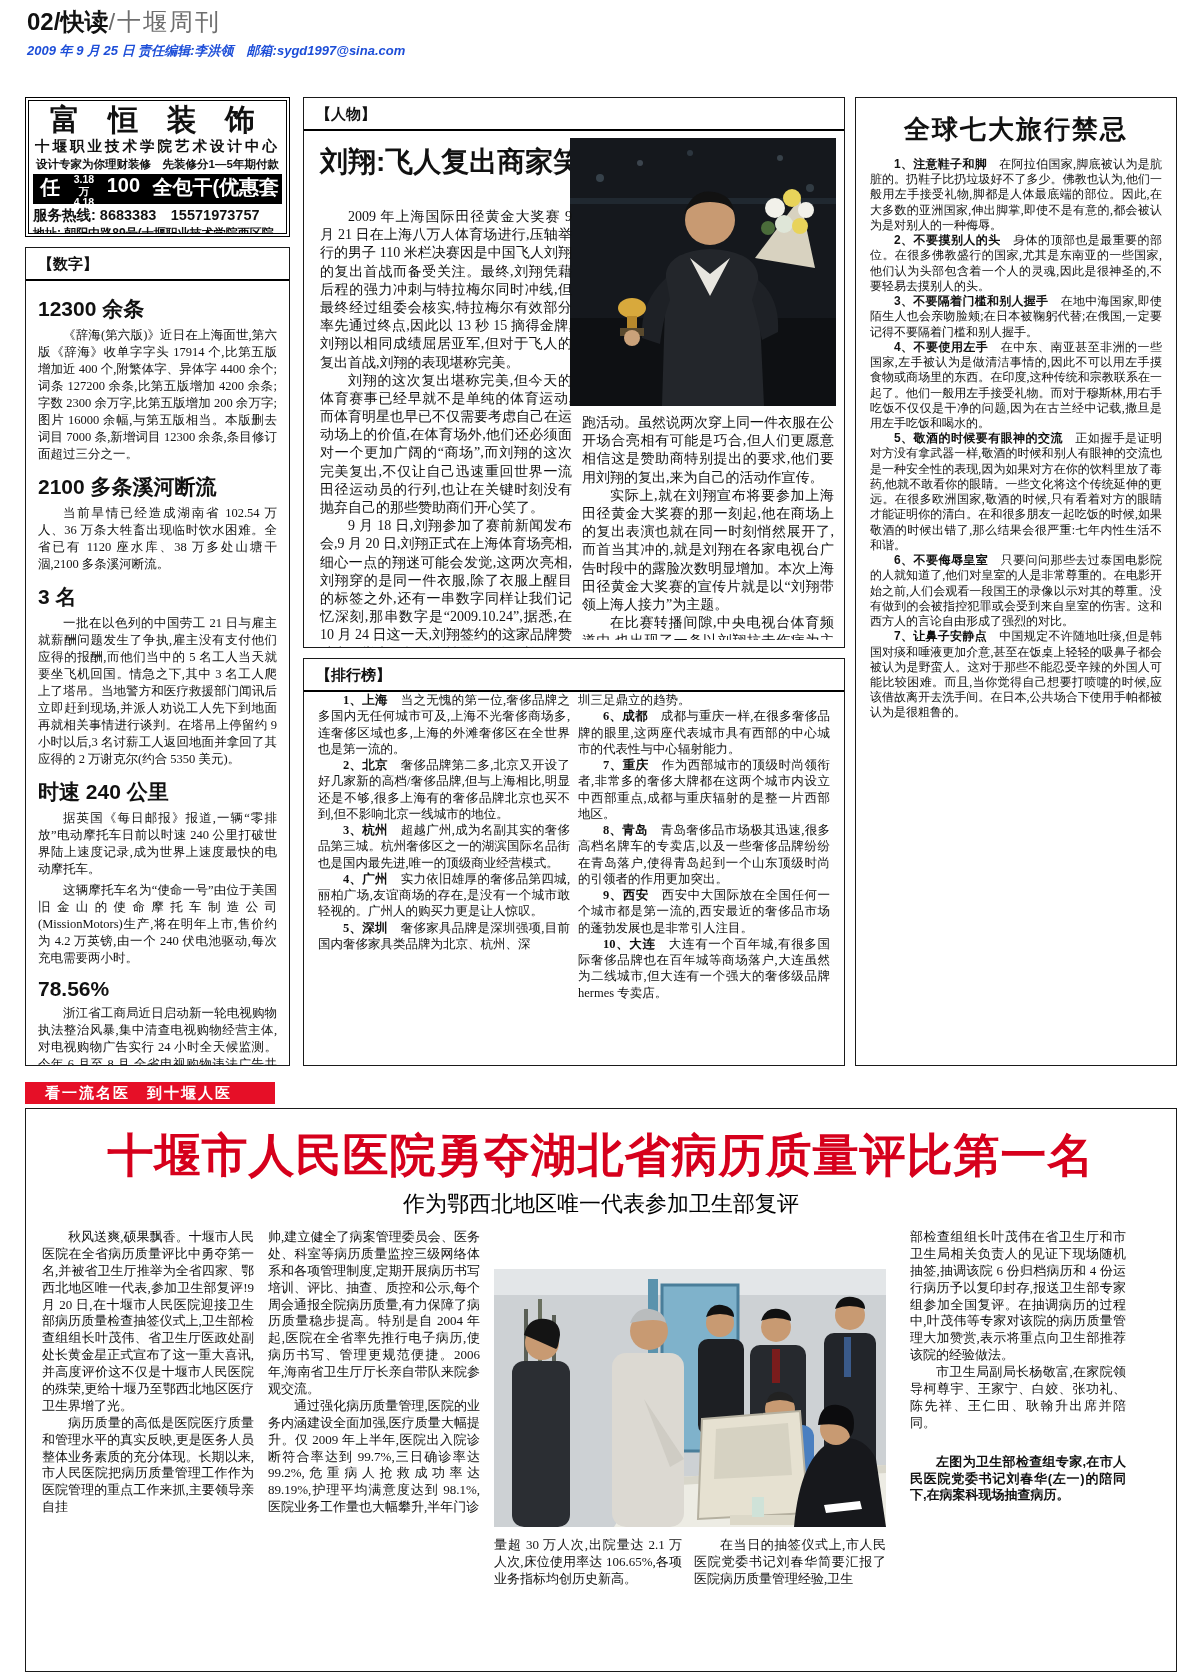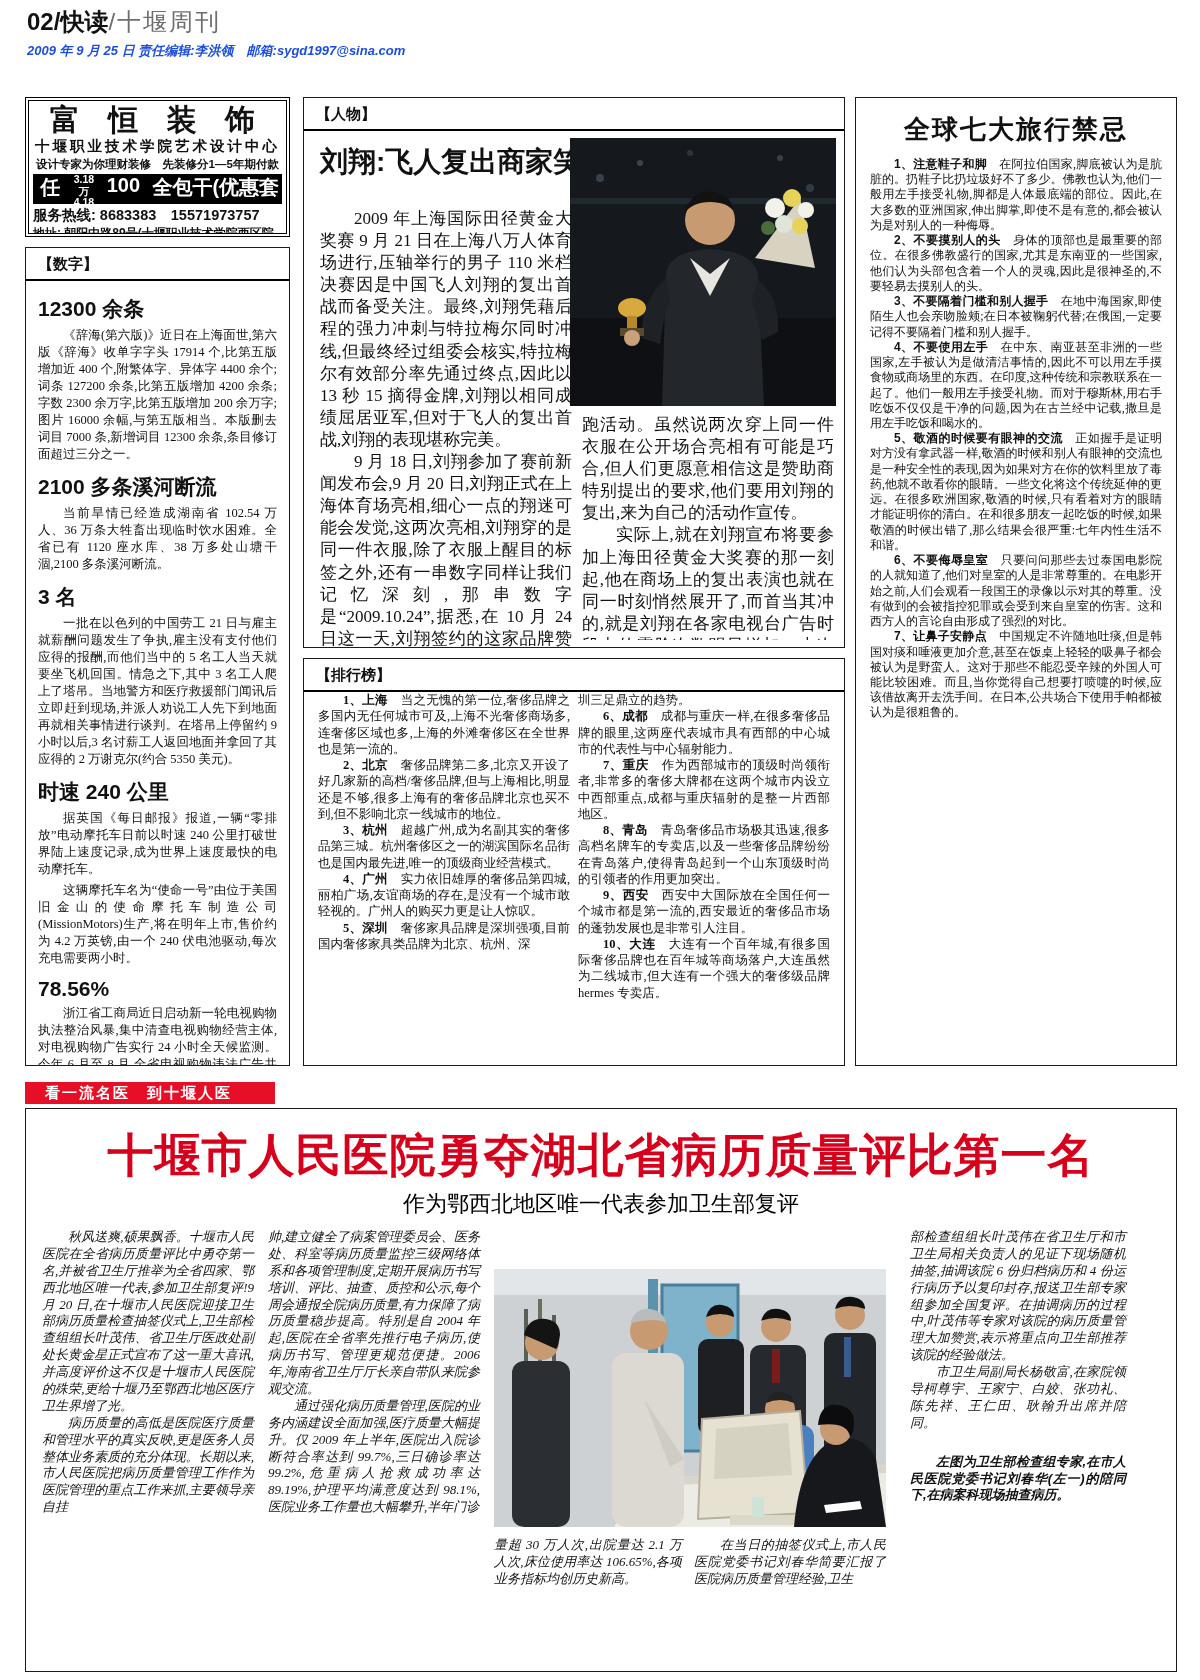--- a/index.html
+++ b/index.html
@@ -34,21 +34,21 @@
   .numbox{left:25px;top:247px;width:265px;height:819px;}
   .numbox .inner{padding:4px 12px;}
   .num-head{font-family:"Liberation Sans",sans-serif;font-weight:bold;font-size:21px;margin:10px 0 4px 0;}
   .numbox p{font-size:12.5px;line-height:1.36;text-align:justify;margin:0 0 4px 0;text-indent:2em;}
 
   
   .personbox{left:303px;top:97px;width:542px;height:551px;}
   .person-title{position:absolute;left:16px;top:48px;width:268px;font-family:"Liberation Sans",sans-serif;
                 font-weight:900;font-size:28px;line-height:1.15;}
   .person-photo{position:absolute;right:8px;top:40px;width:266px;height:268px;}
-  .pcol{position:absolute;width:252px;font-size:17px;line-height:1.3;text-align:justify;}
+  .pcol{position:absolute;width:252px;font-size:14px;line-height:1.3;text-align:justify;}
   .pcol p{margin:0;text-indent:2em;}
   .pcol1{left:16px;top:110px;height:430px;}
   .pcol2{left:278px;top:316px;height:226px;overflow:hidden;}
 
   
   .rankbox{left:303px;top:658px;width:542px;height:408px;}
   .rank-title{font-family:"Liberation Sans",sans-serif;font-weight:900;font-size:27px;margin:10px 14px 6px 14px;}
   .rank-cols{display:flex;gap:8px;padding:0 14px;justify-content:space-between;}
   .rank-col{width:50%;font-size:12.5px;line-height:1.3;text-align:justify;}
   .rank-col p{margin:0;text-indent:2em;}
@@ -65,21 +65,21 @@
   .kicker{position:absolute;left:25px;top:1082px;width:250px;height:22px;background:#e60f27;color:#fff;
           font-family:"Liberation Sans",sans-serif;font-weight:bold;font-size:15px;line-height:22px;padding-left:20px;box-sizing:border-box;letter-spacing:2px;}
 
   
   .hospbox{left:25px;top:1108px;width:1152px;height:564px;}
   .hosp-headline{color:#d6001c;font-family:"Liberation Sans",sans-serif;font-weight:900;font-size:46px;
                  text-align:center;margin:16px 10px 2px 10px;letter-spacing:1px;}
   .hosp-sub{color:#000000;font-size:22px;text-align:center;margin:2px 0 10px 0;}
   .hosp-body{position:relative;height:440px;margin:0 16px;}
   .hcol{position:absolute;font-size:13px;line-height:1.3;text-align:justify;}
-  .hcol p{margin:0;text-indent:2em;font-style:italic;}
+  .hcol p{margin:0;text-indent:2em;}
   .hcol1{left:0px;top:0px;width:212px;}
   .hcol2{left:226px;top:0px;width:212px;}
   .hphoto{position:absolute;left:452px;top:40px;width:392px;height:258px;}
   .hunder1{left:452px;top:308px;width:188px;}
   .hunder2{left:652px;top:308px;width:192px;}
   .hcol4{left:868px;top:0px;width:216px;}
   .hcap{font-weight:bold;margin-top:22px !important;font-family:"Liberation Sans",sans-serif;font-size:13px;}
   svg{display:block;}
 </style>
 </head>
@@ -159,20 +159,21 @@
         <path d="M188 142 q22 18 20 52 l-16 8 q-6 -28 -10 -40z" fill="#1e2126"></path>
 
         <ellipse cx="62" cy="170" rx="14" ry="10" fill="#d8a93c"></ellipse>
         <rect x="57" y="178" width="10" height="12" fill="#b8892c"></rect>
         <rect x="50" y="190" width="24" height="8" fill="#5a4a2e"></rect>
         <circle cx="62" cy="200" r="8" fill="#caa27a"></circle>
       </svg>
     </div>
     <div class="pcol pcol1">
       <p>2009 年上海国际田径黄金大奖赛 9 月 21 日在上海八万人体育场进行,压轴举行的男子 110 米栏决赛因是中国飞人刘翔的复出首战而备受关注。最终,刘翔凭藉后程的强力冲刺与特拉梅尔同时冲线,但最终经过组委会核实,特拉梅尔有效部分率先通过终点,因此以 13 秒 15 摘得金牌,刘翔以相同成绩屈居亚军,但对于飞人的复出首战,刘翔的表现堪称完美。</p>
+      <p>刘翔的这次复出堪称完美,但今天的体育赛事已经早就不是单纯的体育运动,而体育明星也早已不仅需要考虑自己在运动场上的价值,在体育场外,他们还必须面对一个更加广阔的“商场”,而刘翔的这次完美复出,不仅让自己迅速重回世界一流田径运动员的行列,也让在关键时刻没有抛弃自己的那些赞助商们开心笑了。</p>
       <p>9 月 18 日,刘翔参加了赛前新闻发布会,9 月 20 日,刘翔正式在上海体育场亮相,细心一点的翔迷可能会发觉,这两次亮相,刘翔穿的是同一件衣服,除了衣服上醒目的标签之外,还有一串数字同样让我们记忆深刻,那串数字是“2009.10.24”,据悉,在 10 月 24 日这一天,刘翔签约的这家品牌赞助商要举办一场群众性的 10 公里长</p>
     </div>
     <div class="pcol pcol2">
       <p class="noindent" style="text-indent:0">跑活动。虽然说两次穿上同一件衣服在公开场合亮相有可能是巧合,但人们更愿意相信这是赞助商特别提出的要求,他们要用刘翔的复出,来为自己的活动作宣传。</p>
       <p>实际上,就在刘翔宣布将要参加上海田径黄金大奖赛的那一刻起,他在商场上的复出表演也就在同一时刻悄然展开了,而首当其冲的,就是刘翔在各家电视台广告时段中的露脸次数明显增加。本次上海田径黄金大奖赛的宣传片就是以“刘翔带领上海人接力”为主题。</p>
       <p>在比赛转播间隙,中央电视台体育频道中,也出现了一条以刘翔抗击伤病为主要情节的新广告,虽然刘翔广告播放的频率与去年北京奥运会开始之前不可同日而语,但在长时间的销声匿迹之后,这次重新露脸我们有理由相信,刘翔的商业代言会重新走出上升的曲线。</p>
     </div>
   </div>
 
   <div class="box rankbox">

